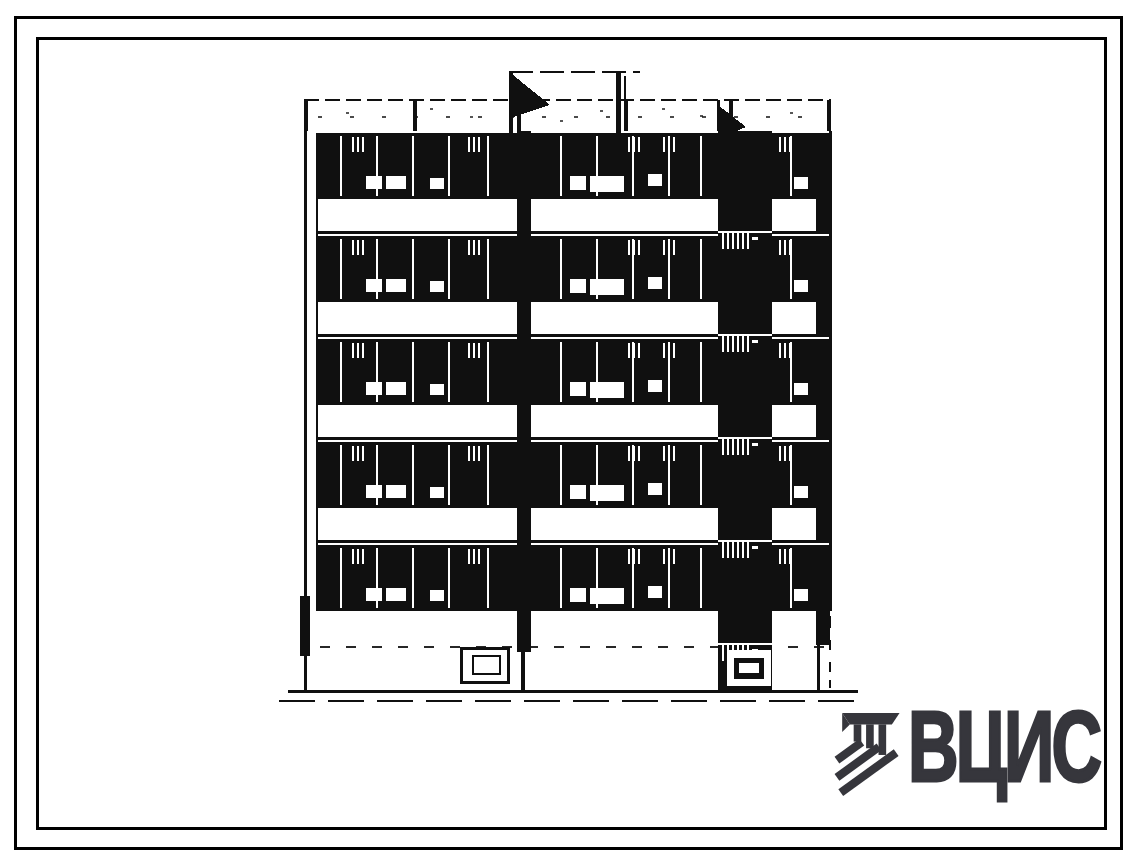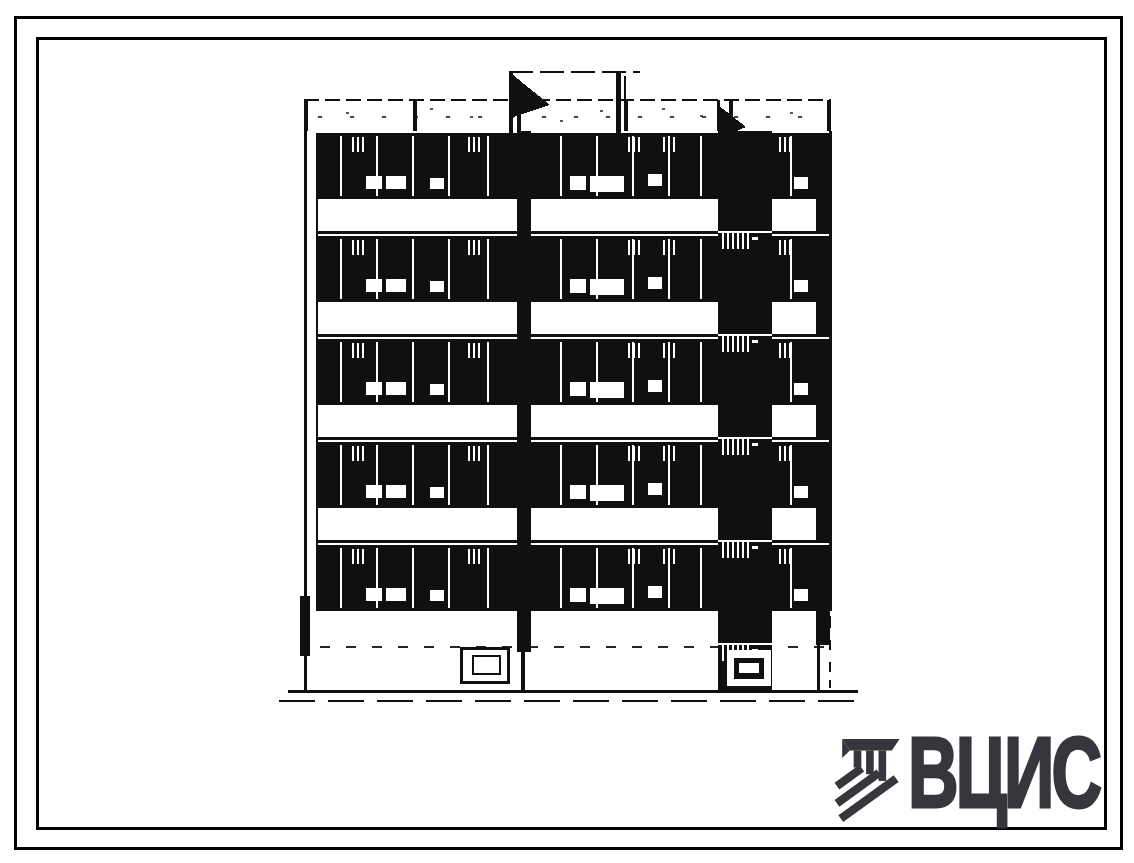--- a/index.html
+++ b/index.html
@@ -2,21 +2,21 @@
 <html><head>
 <meta charset="utf-8">
 <style>
   html,body{margin:0;padding:0;background:#fff;}
   body{width:1134px;height:863px;position:relative;overflow:hidden;
        font-family:"Liberation Sans",sans-serif;}
   .frame{position:absolute;box-sizing:border-box;background:transparent;}
   .frame.outer{left:14px;top:16px;width:1109px;height:834px;border:3px solid #000;}
   .frame.inner{left:36px;top:37px;width:1071px;height:793px;border:3px solid #000;}
   svg.drawing{position:absolute;left:0;top:0;width:1134px;height:863px;}
-  .logo{position:absolute;left:830px;top:732px;width:270px;height:110px;}
+  .logo{position:absolute;left:830px;top:706px;width:270px;height:110px;}
   .logo .icon{position:absolute;left:2px;top:5px;}
   .logo .word{
       position:absolute;left:78px;top:-10px;
       font-weight:900;font-size:100px;line-height:1;letter-spacing:-4px;
       color:#36363c;-webkit-text-stroke:3px #36363c;
       transform:scaleX(0.70);transform-origin:left top;white-space:nowrap;}
 </style>
 </head>
 <body>
 

